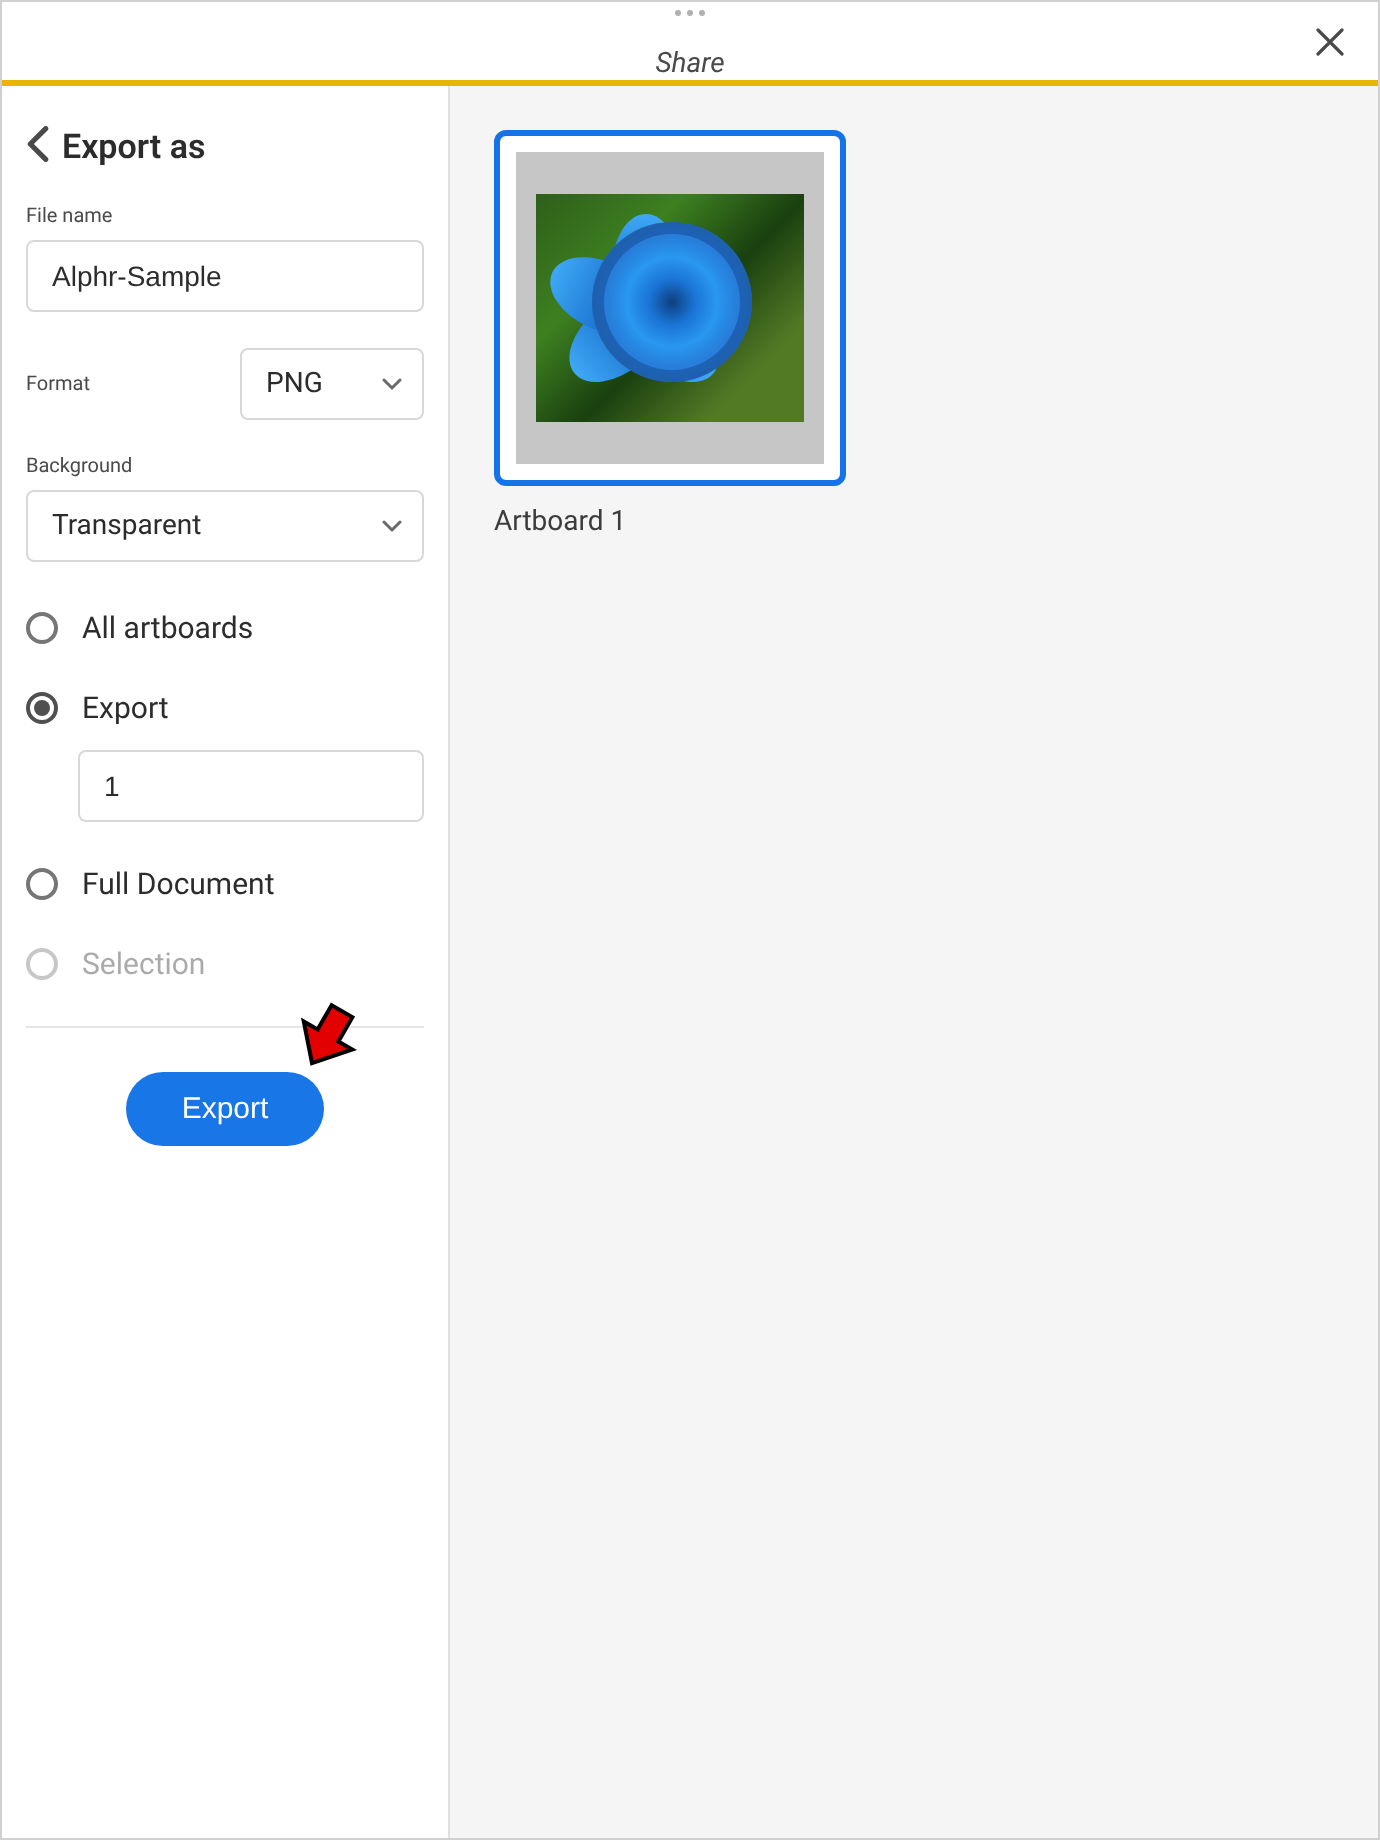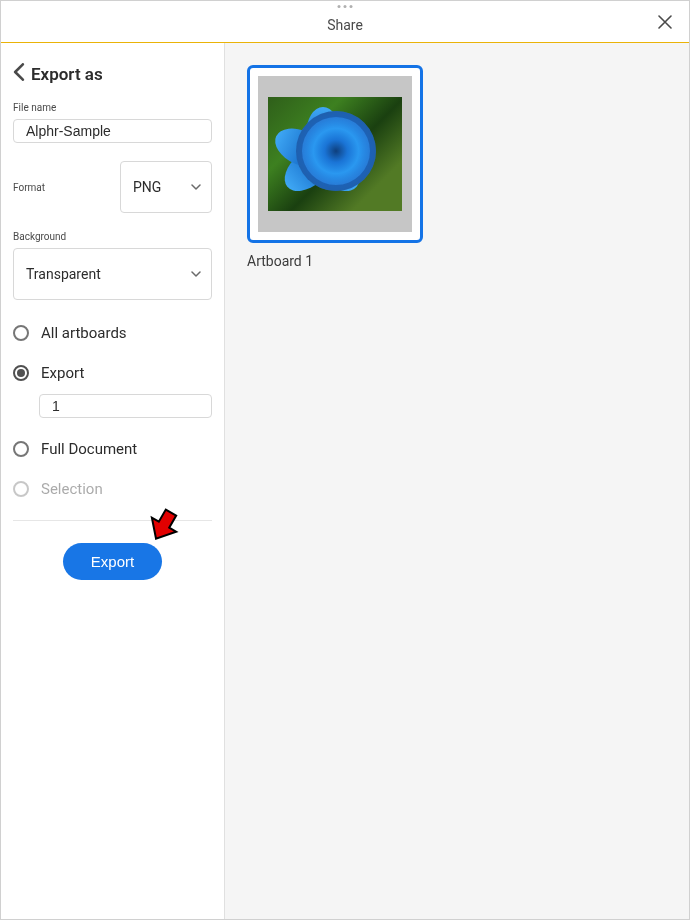--- a/index.html
+++ b/index.html
@@ -10,24 +10,25 @@
       width: 690px;
       height: 920px;
       background: #fff;
       border: 1px solid #d0d0d0;
       position: relative;
       overflow: hidden;
     }
     .header {
       height: 42px;
       display: flex;
-      align-items: center;
+      align-items: flex-end;
       justify-content: center;
-      border-bottom: 1px solid #eab308;
-      position: relative;
+      border-bottom: 3px solid #eab308;
+      position: relative;
+      font-style: italic;
     }
     .header-dots {
       position: absolute;
       top: 4px;
       left: 50%;
       transform: translateX(-50%);
       display: flex;
       gap: 3px;
     }
     .header-dots span {
@@ -73,36 +74,36 @@
       color: #2c2c2c;
     }
     .field-label {
       font-size: 10px;
       color: #4a4a4a;
       margin-bottom: 6px;
       display: block;
     }
     .text-input {
       width: 100%;
-      height: 24px;
+      height: 36px;
       border: 1px solid #d8d8d8;
       border-radius: 4px;
       padding: 0 12px;
       font-size: 14px;
       color: #2c2c2c;
       background: #fff;
     }
     .row {
       display: flex;
       align-items: center;
       justify-content: space-between;
       margin-top: 18px;
     }
     .select {
-      height: 52px;
+      height: 36px;
       border: 1px solid #d8d8d8;
       border-radius: 4px;
       background: #fff;
       display: flex;
       align-items: center;
       justify-content: space-between;
       padding: 0 10px 0 12px;
       font-size: 14px;
       color: #2c2c2c;
       cursor: pointer;

